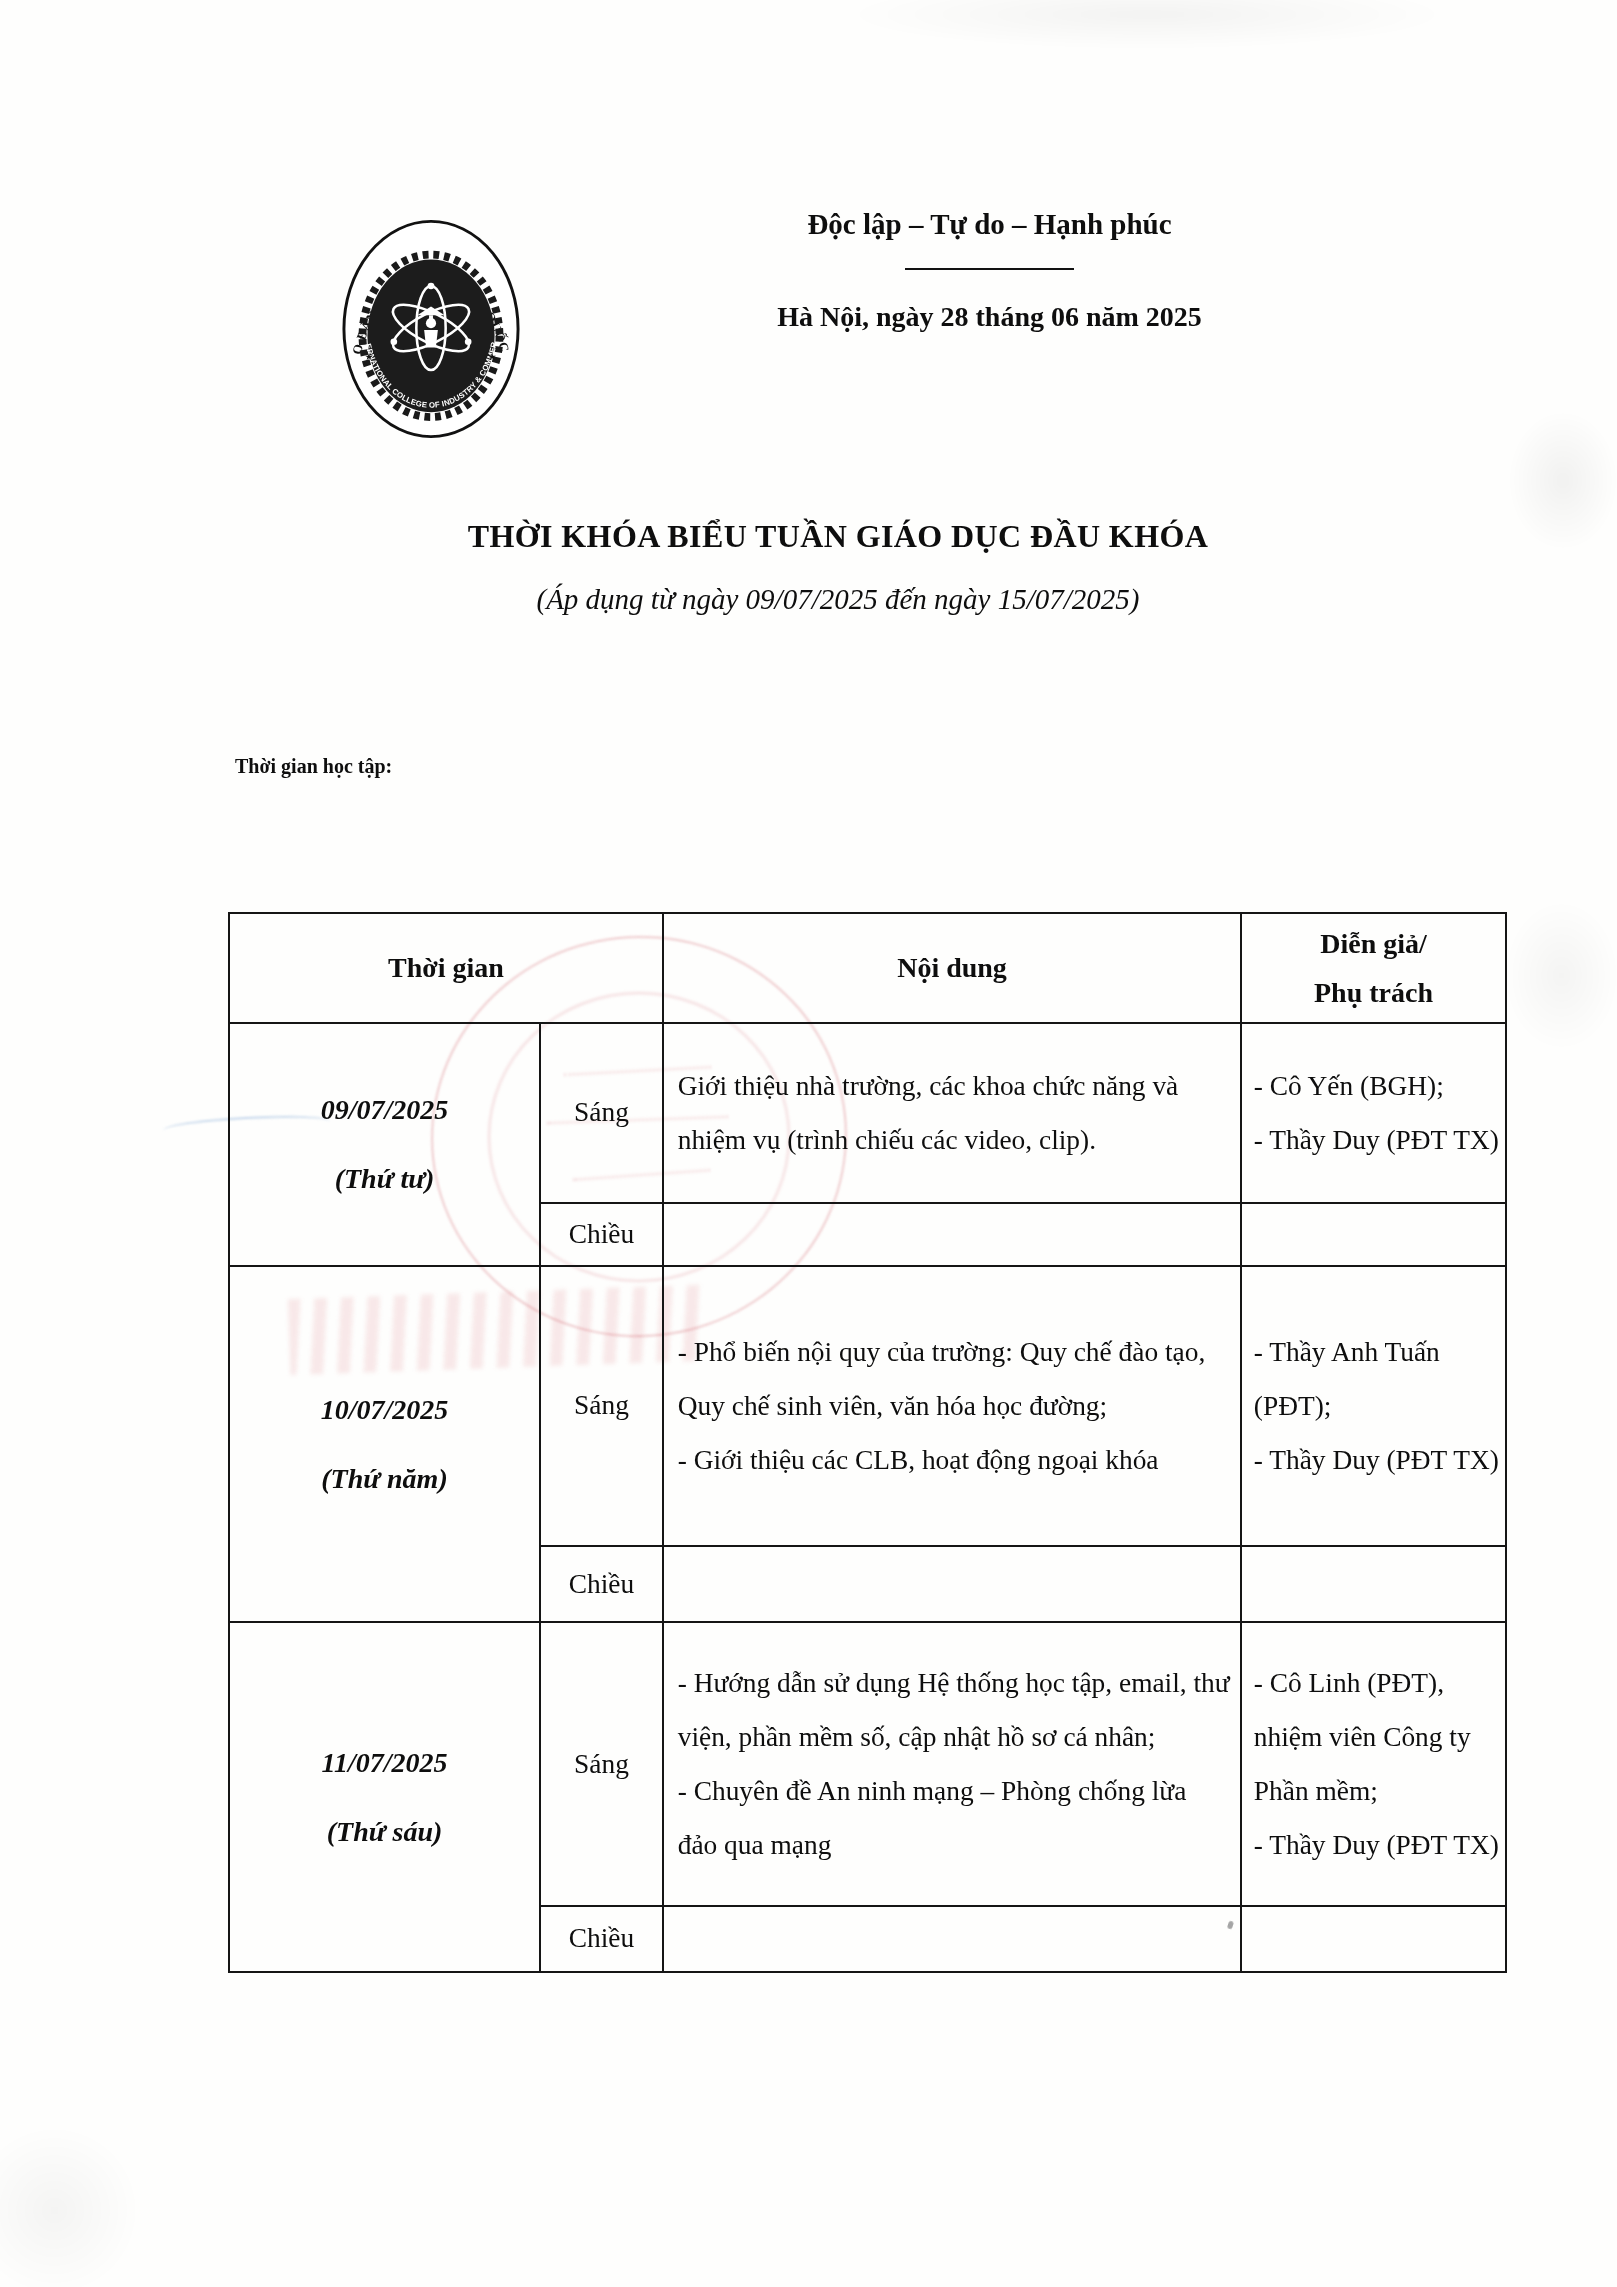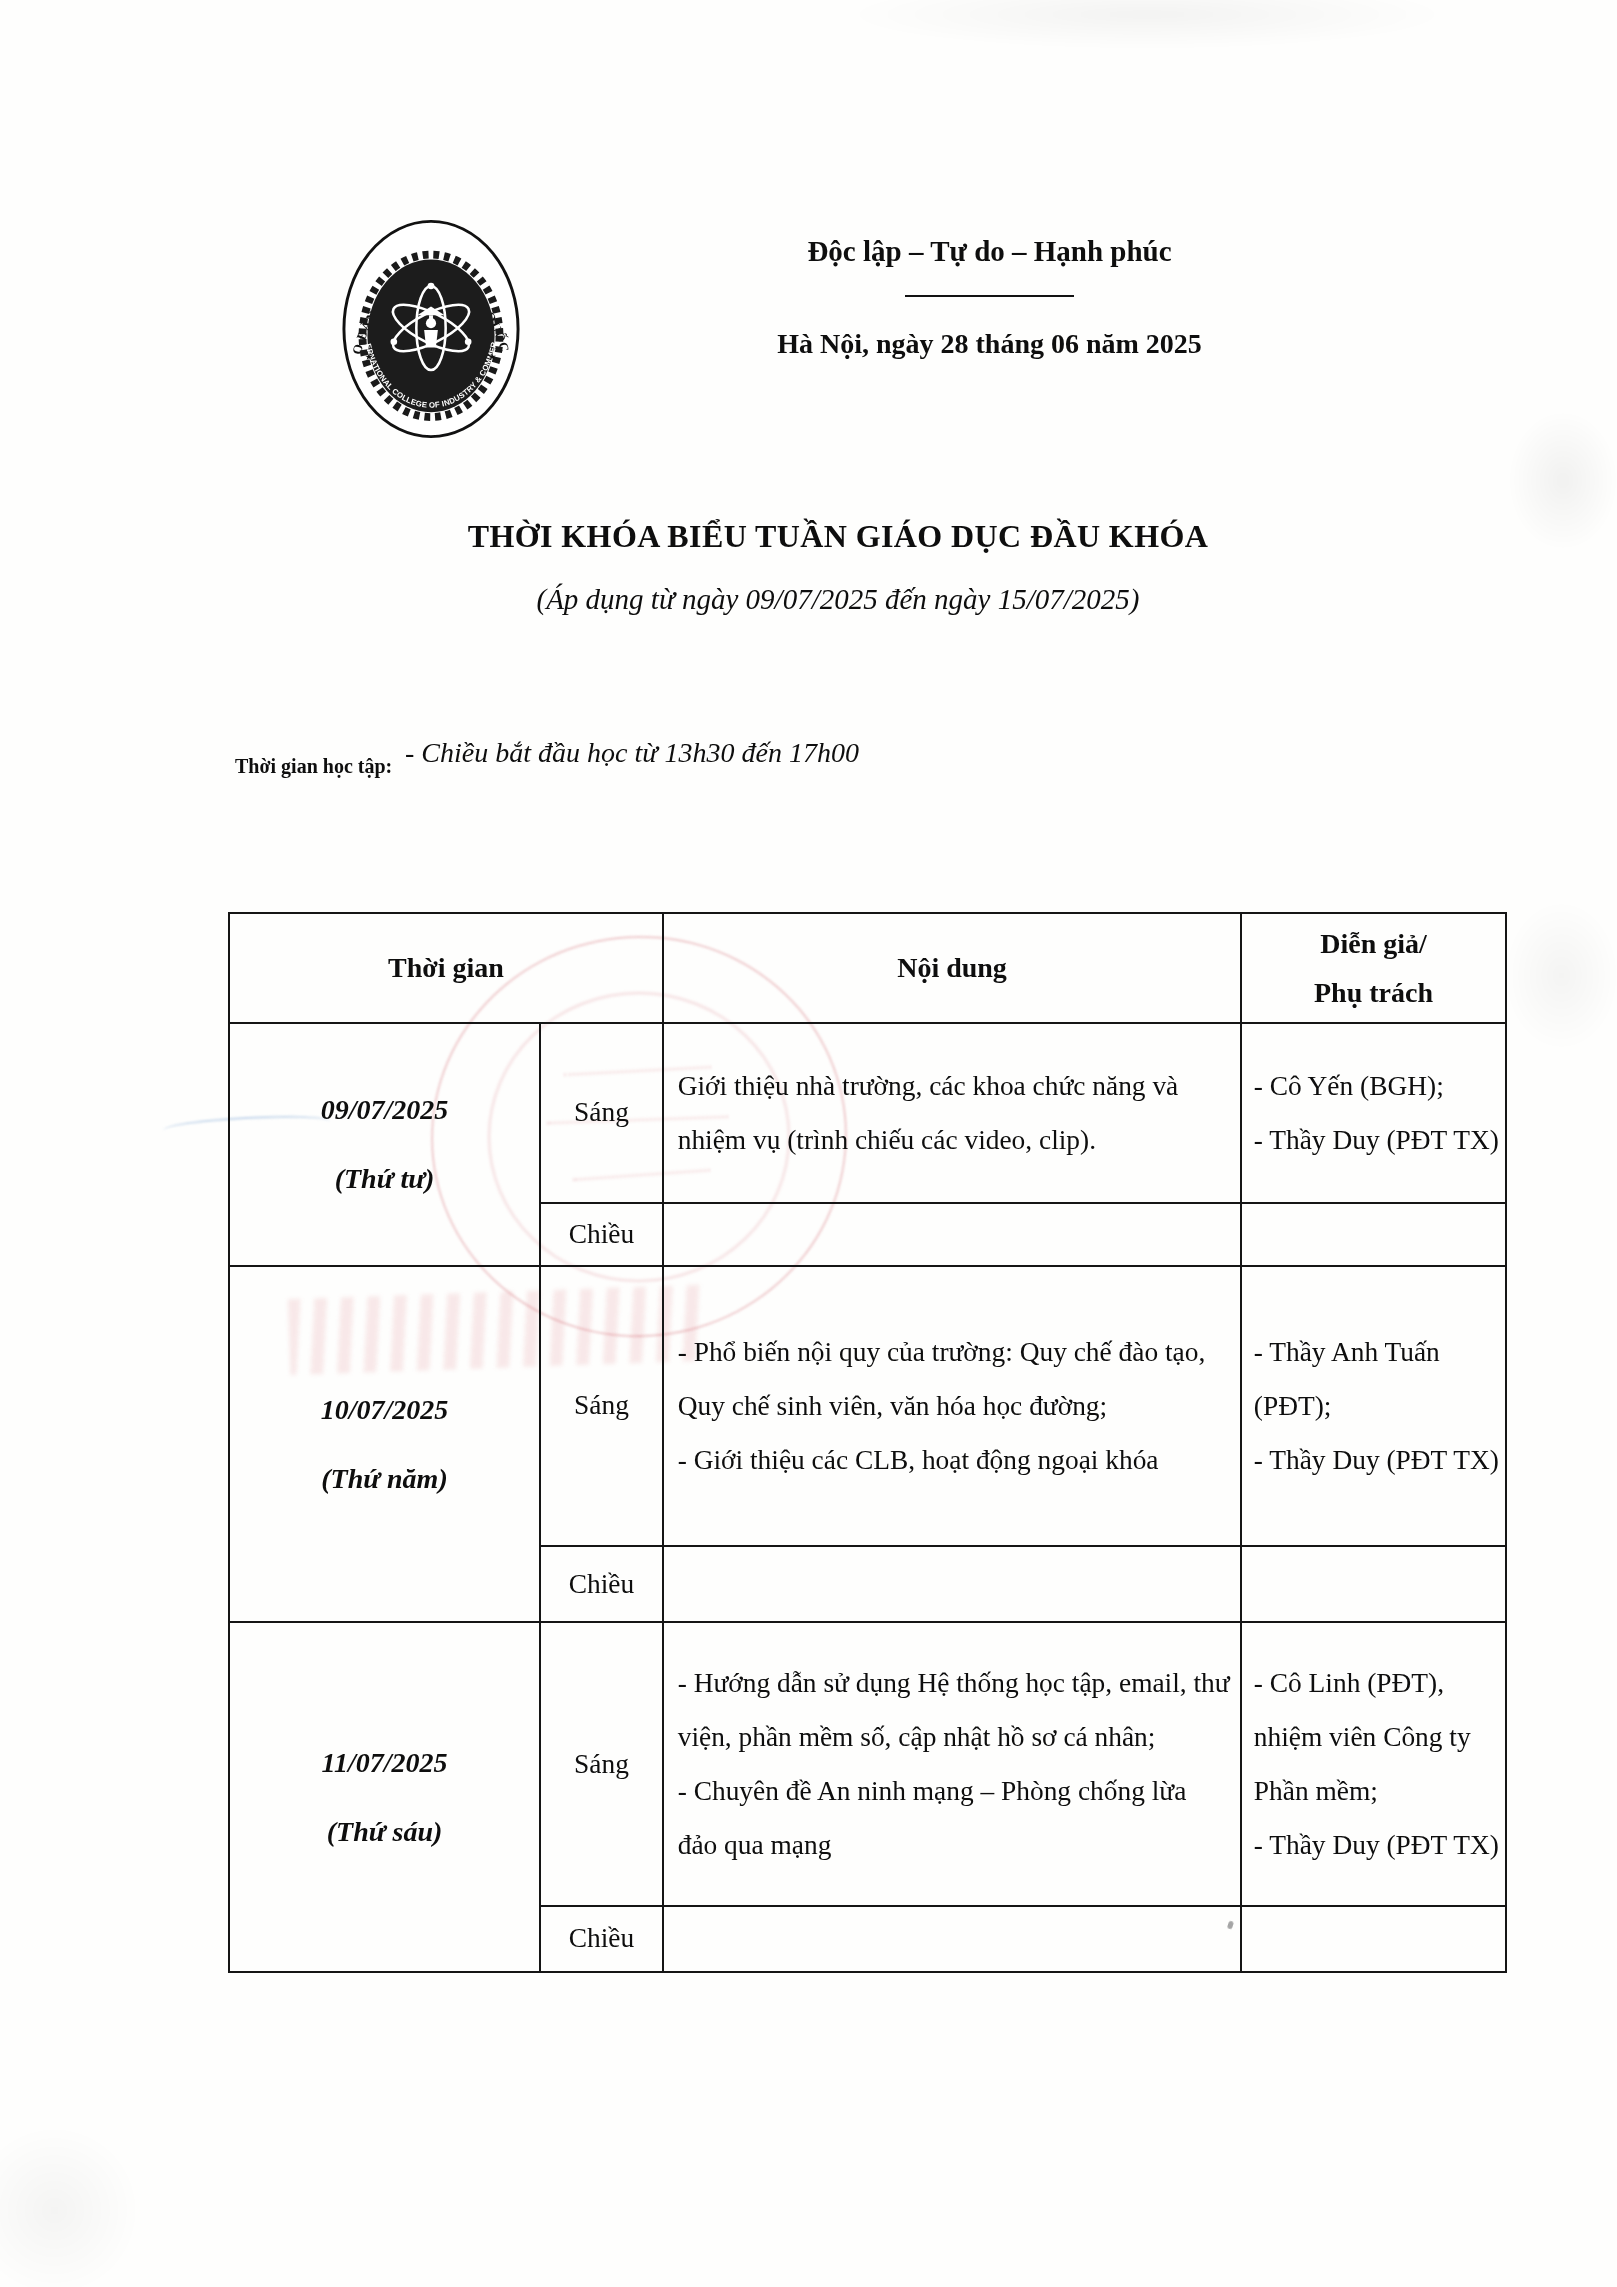--- a/index.html
+++ b/index.html
@@ -35,21 +35,21 @@
   .stamp-line.c{left:573px;top:1174px;width:137px;transform:rotate(-4deg);}
   .stamp-smudge{left:289px;top:1292px;width:412px;height:76px;transform:rotate(-2deg);
     background:repeating-linear-gradient(95deg,rgba(210,90,100,0.13) 0 12.7px,transparent 12.7px 26.5px);
     filter:blur(2.2px);}
   .blue-scribble{left:163px;top:1117px;width:167px;height:15.7px;border-radius:50%;
     border-top:2.9px solid rgba(128,168,214,0.45);filter:blur(1px);transform:rotate(-3deg);}
 
   
   .gov-header{left:617px;top:206px;width:745px;text-align:center;}
   .gov-line1{font-size:29px;font-weight:bold;letter-spacing:0.3px;}
-  .gov-line2{font-size:29px;font-weight:bold;margin-top:29px;}
+  .gov-line2{font-size:29px;font-weight:bold;margin-top:2px;}
   .gov-rule{width:169px;height:2.9px;background:#121212;margin:26.5px auto 0 auto;}
   .gov-dateline{font-size:28px;font-weight:bold;margin-top:31px;}
 
   
   .logo{left:341px;top:218px;width:180px;height:222px;}
 
   
   .doc-title-wrap{left:54px;top:518px;width:1568px;text-align:center;}
   .doc-title{font-size:32px;font-weight:bold;letter-spacing:0.4px;}
   .doc-subtitle{font-size:29px;font-style:italic;margin-top:28px;}
@@ -134,21 +134,20 @@
   <div class="gov-dateline">Hà Nội, ngày 28 tháng 06 năm 2025</div>
 </div>
 
 <div class="abs doc-title-wrap">
   <div class="doc-title">THỜI KHÓA BIỂU TUẦN GIÁO DỤC ĐẦU KHÓA</div>
   <div class="doc-subtitle">(Áp dụng từ ngày 09/07/2025 đến ngày 15/07/2025)</div>
 </div>
 
 <div class="abs study-label">Thời gian học tập:</div>
 <div class="abs study-lines">
-  <div>- Chiều bắt đầu học từ 13h30 đến 17h00</div>
 </div>
 
 <table class="schedule">
   <colgroup>
     <col style="width:311px">
       <col style="width:123px">
       <col style="width:578px">
       <col style="width:265px">
   </colgroup>
   <tbody>

